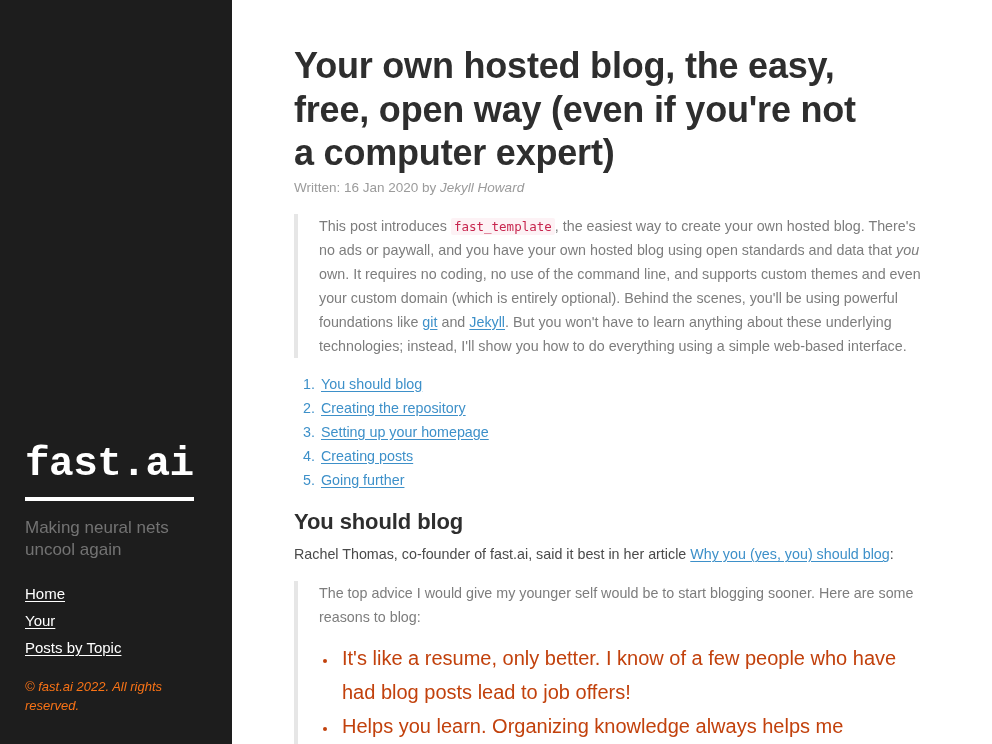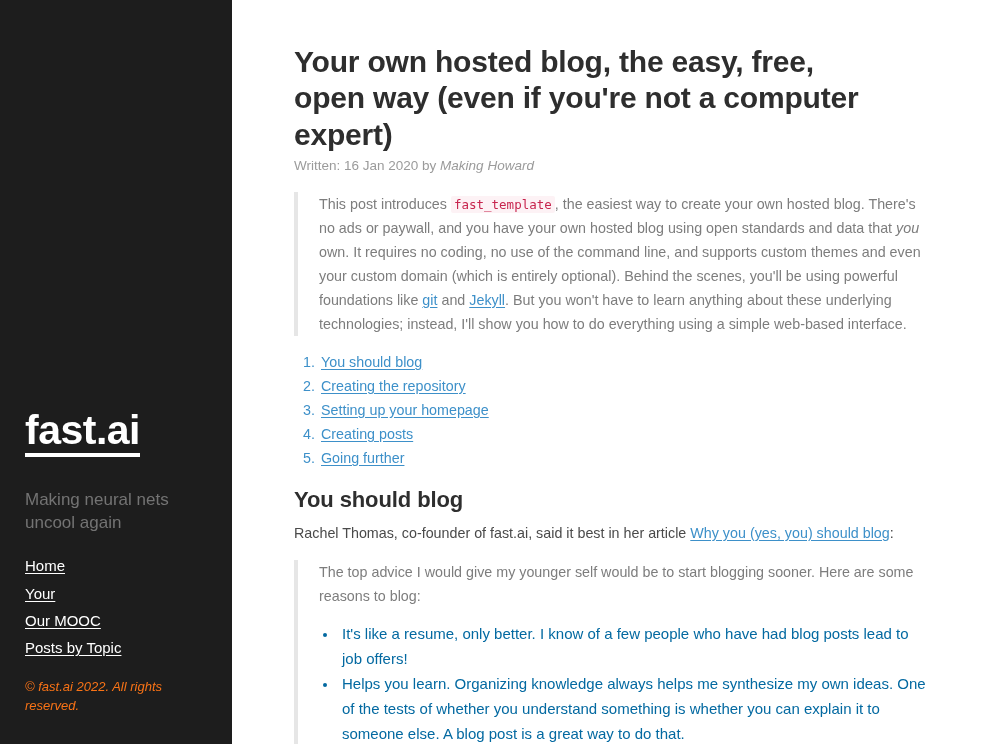--- a/index.html
+++ b/index.html
@@ -24,30 +24,30 @@
     position:relative;
     color:#ffffff;
   }
   #sidebar-inner {
     position:absolute;
     left:25px;
     right:18px;
     bottom:28px;
   }
   .brand-logo {
-    font-family:Liberation Sans, sans-serif;
+    font-family:Liberation Mono, monospace;
     font-weight:bold;
     font-size:41px;
     line-height:1.0;
     letter-spacing:-0.5px;
     color:#ffffff;
     display:inline-block;
     border-bottom:4px solid #ffffff;
-    padding-bottom:2px;
-    margin-bottom:32px;
+    padding-bottom:12px;
+    margin-bottom:16px;
   }
   .brand-tagline {
     font-size:17px;
     line-height:1.32;
     color:#737373;
     margin-bottom:22px;
     max-width:170px;
   }
   .nav-list { list-style:none; margin-bottom:20px; }
   .nav-list li { margin-bottom:7px; }
@@ -70,21 +70,21 @@
 
   
   #content {
     flex:1 1 auto;
     position:relative;
     background:#ffffff;
     padding:44px 62px 0 62px;
     overflow:hidden;
   }
   .post-title {
-    font-size:30px;
+    font-size:36px;
     line-height:1.21;
     font-weight:bold;
     color:#2e2e2e;
     letter-spacing:-0.2px;
     margin-bottom:4px;
     max-width:590px;
   }
   .post-byline {
     font-size:13.5px;
     color:#9b9b9b;
@@ -146,23 +146,23 @@
     line-height:1.62;
     color:#4a4a4a;
     margin-bottom:15px;
   }
 
   blockquote ul.reasons {
     margin:13px 0 0 19px;
     padding:0;
   }
   blockquote ul.reasons li {
-    font-size:15px;
+    font-size:20px;
     line-height:1.68;
-    color:#0369a1;
+    color:#c2410c;
     margin-bottom:0px;
     padding-left:4px;
   }
   blockquote ul.reasons li::marker { font-size:13px; }
   .q-intro { margin-bottom:0; }
 </style>
 </head>
 <body>
 
 <div id="page">
@@ -175,38 +175,35 @@
       <div class="brand-tagline">Making neural nets uncool again</div>
 
       <ul class="nav-list">
         <li>
           <a class="nav-link">Home</a>
         </li>
         <li>
           <a class="nav-link">Your</a>
         </li>
         <li>
-          <a class="nav-link">Our MOOC</a>
-        </li>
-        <li>
           <a class="nav-link">Posts by Topic</a>
         </li>
       </ul>
 
       <div class="copyright">© fast.ai 2022. All rights reserved.</div>
     </div>
   </aside>
 
   <main id="content">
 
     <h1 class="post-title">Your own hosted blog, the easy, free, open way (even if you're not a computer expert)</h1>
 
     <div class="post-byline">
       <span>Written: 16 Jan 2020 by</span>
-      <span class="author">Making Howard</span>
+      <span class="author">Jekyll Howard</span>
     </div>
 
     <blockquote>
       <p>
         <span>This post introduces</span>
         <code class="inline">fast_template</code><span>, the easiest way to create your own hosted blog. There's no ads or paywall, and you have your own hosted blog using open standards and data that</span>
         <em>you</em>
         <span>own. It requires no coding, no use of the command line, and supports custom themes and even your custom domain (which is entirely optional). Behind the scenes, you'll be using powerful foundations like</span>
         <a class="link">git</a>
         <span>and</span>

